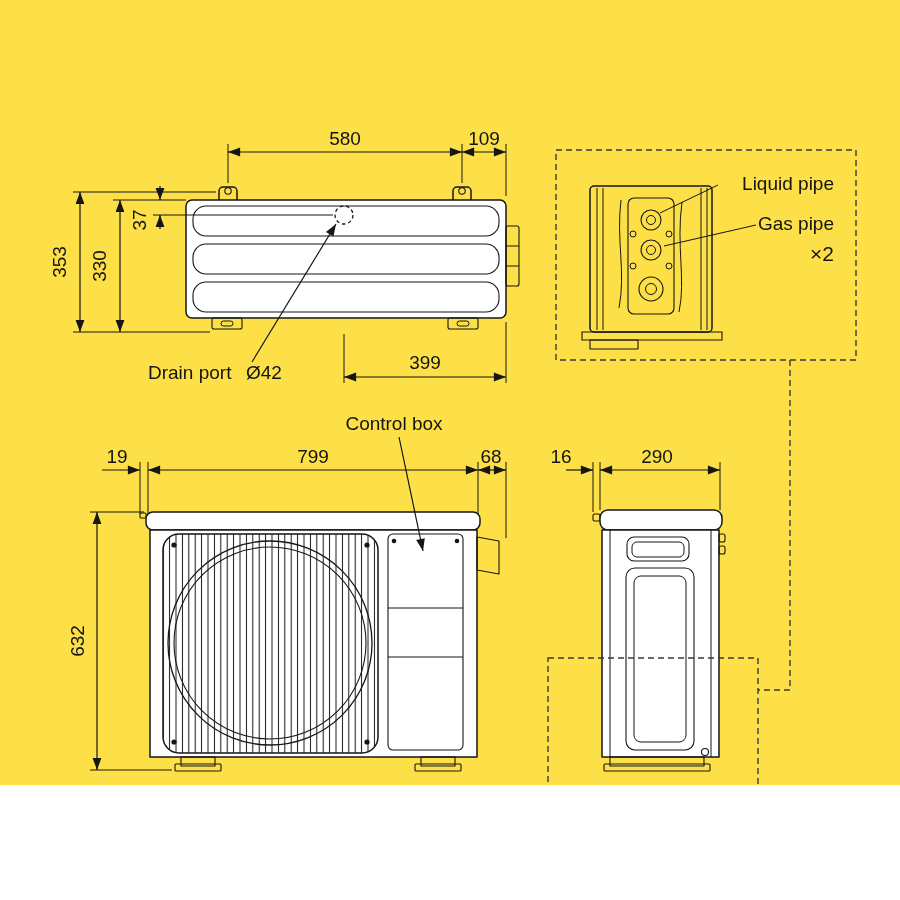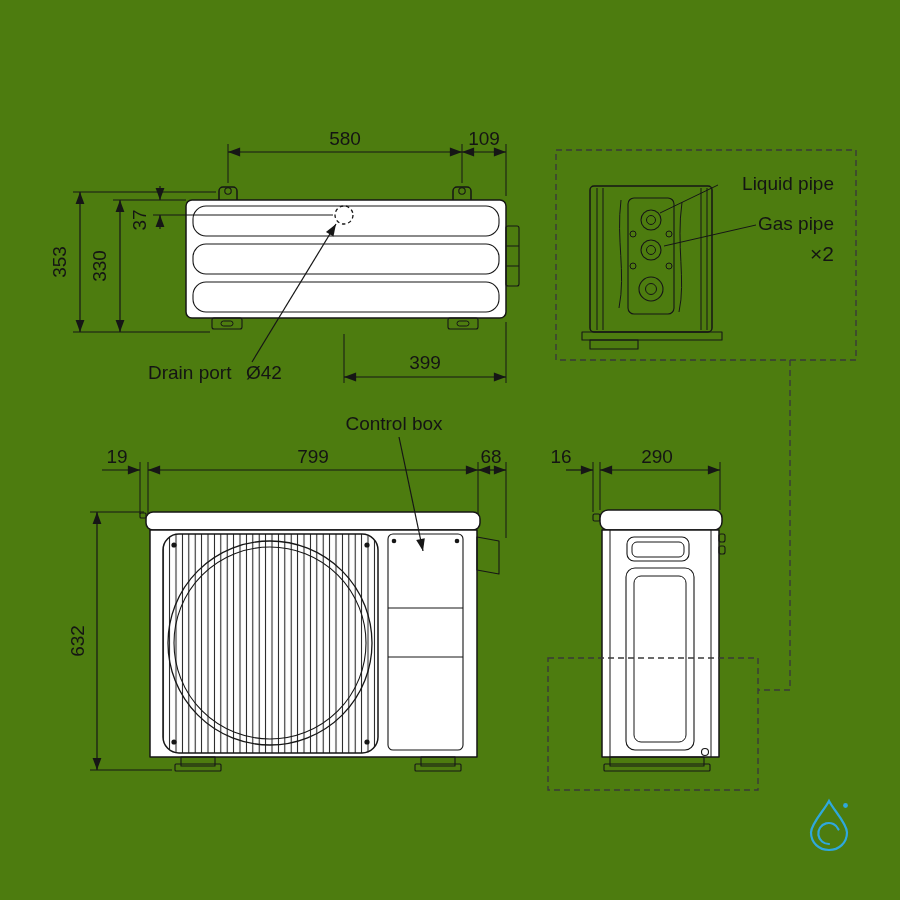--- a/index.html
+++ b/index.html
@@ -1,16 +1,16 @@
 <!DOCTYPE html>
 <html><head>
 <meta charset="utf-8">
 <style>
   html,body{margin:0;padding:0;background:#fff}
-  .stage{width:900px;height:900px;position:relative;background:#4d7c0f;overflow:hidden}
+  .stage{width:900px;height:785px;position:relative;background:#fde047;overflow:hidden}
   svg{display:block}
   svg text{font-family:"Liberation Sans",sans-serif;fill:#141414}
   .dim-text{font-size:19px}
   .label-text{font-size:19px}
   .big-text{font-size:21px}
   .ln{stroke:#161616;stroke-width:1.5;fill:none;stroke-linejoin:round;stroke-linecap:round}
   .ln2{stroke:#161616;stroke-width:1.1;fill:none;stroke-linejoin:round}
   .dim{stroke:#161616;stroke-width:1.2;fill:none}
   .thin{stroke:#161616;stroke-width:1;fill:none}
   .dash{stroke:#3a3a3a;stroke-width:1.4;fill:none;stroke-dasharray:6 4}

